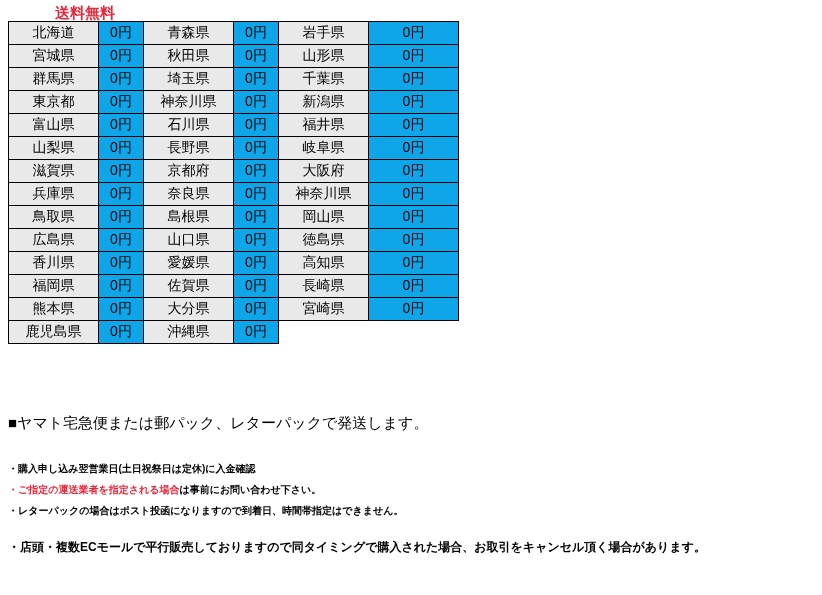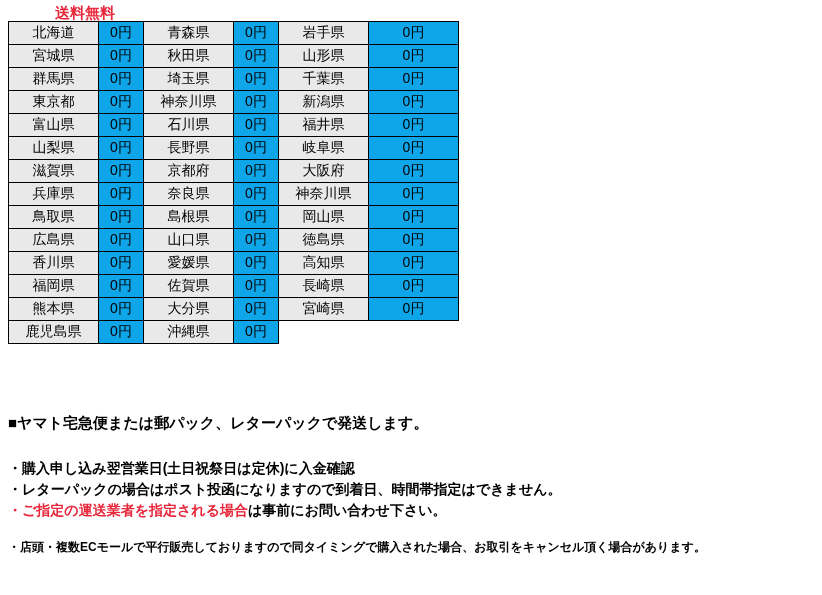--- a/index.html
+++ b/index.html
@@ -69,31 +69,31 @@
   td.empty.blank-right {
     border: none;
   }
 
   
   .note-head {
     position: absolute;
     left: 8px;
     top: 414px;
     font-size: 15px;
-    font-weight: bold;
+    font-weight: normal;
     white-space: nowrap;
   }
   .bullets {
     position: absolute;
     left: 8px;
     top: 458px;
     width: 806px;
   }
   .bullets .line {
-    font-size: 14px;
+    font-size: 10px;
     font-weight: bold;
     line-height: 21px;
     white-space: nowrap;
   }
   .bullets .line.small {
     font-size: 12px;
     font-weight: bold;
     line-height: 18px;
     margin-top: 17px;
   }
@@ -224,18 +224,18 @@
           <td class="empty blank-right"></td>
         </tr>
       </tbody>
     </table>
   </div>
 
   <div class="note-head">■ヤマト宅急便または郵パック、レターパックで発送します。</div>
 
   <div class="bullets">
     <div class="line">・購入申し込み翌営業日(土日祝祭日は定休)に入金確認</div>
+    <div class="line"><span class="red">・ご指定の運送業者を指定される場合</span><span>は事前にお問い合わせ下さい。</span></div>
     <div class="line">・レターパックの場合はポスト投函になりますので到着日、時間帯指定はできません。</div>
-    <div class="line"><span class="red">・ご指定の運送業者を指定される場合</span><span>は事前にお問い合わせ下さい。</span></div>
     <div class="line small">・店頭・複数ECモールで平行販売しておりますので同タイミングで購入された場合、お取引をキャンセル頂く場合があります。</div>
   </div>
 
 </div>
 
 </body></html>

